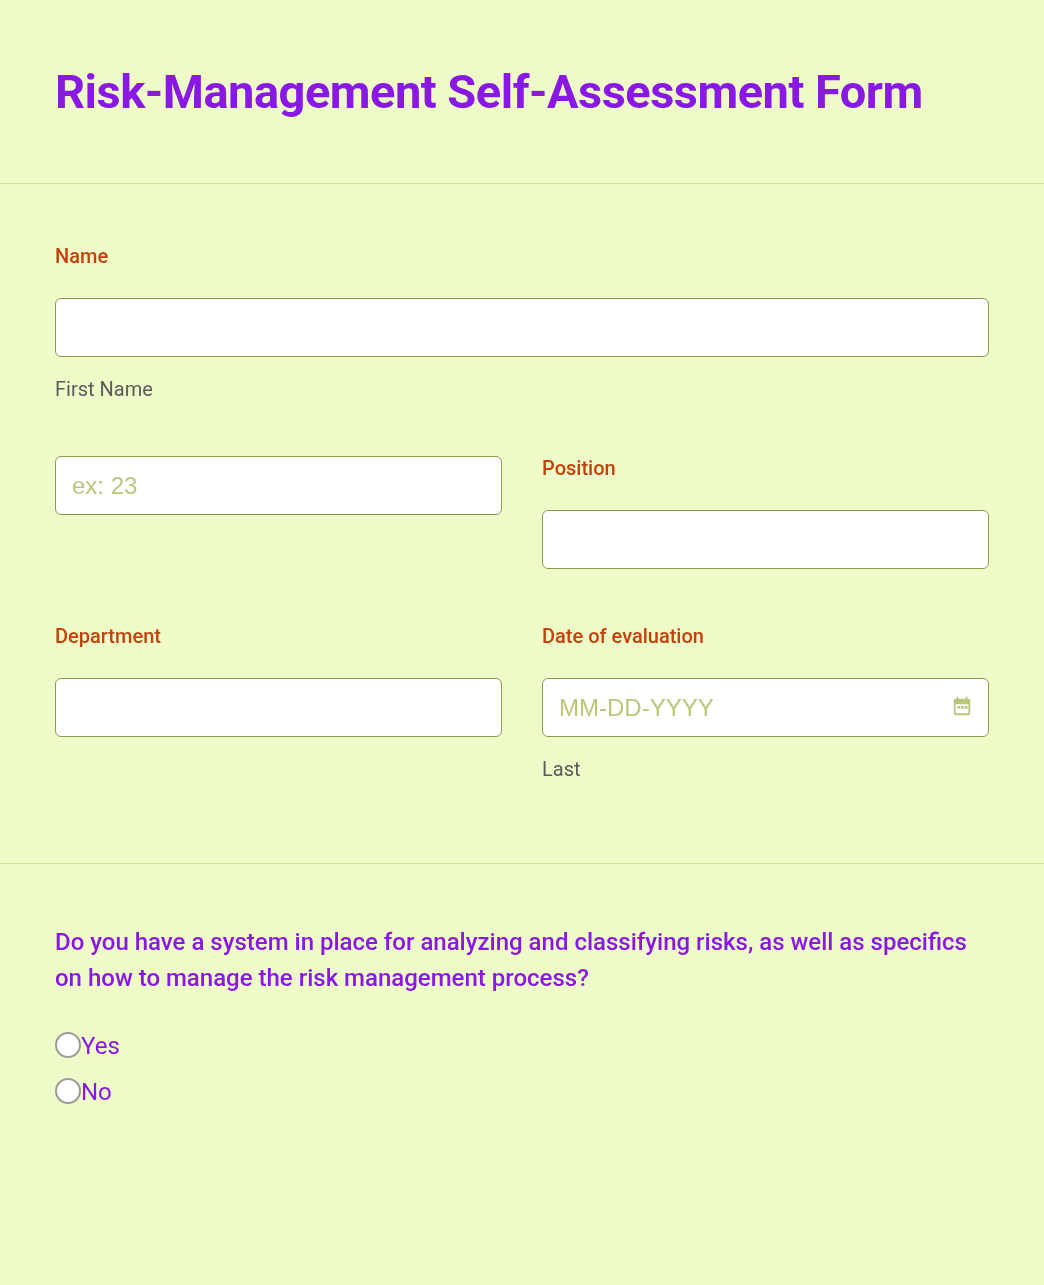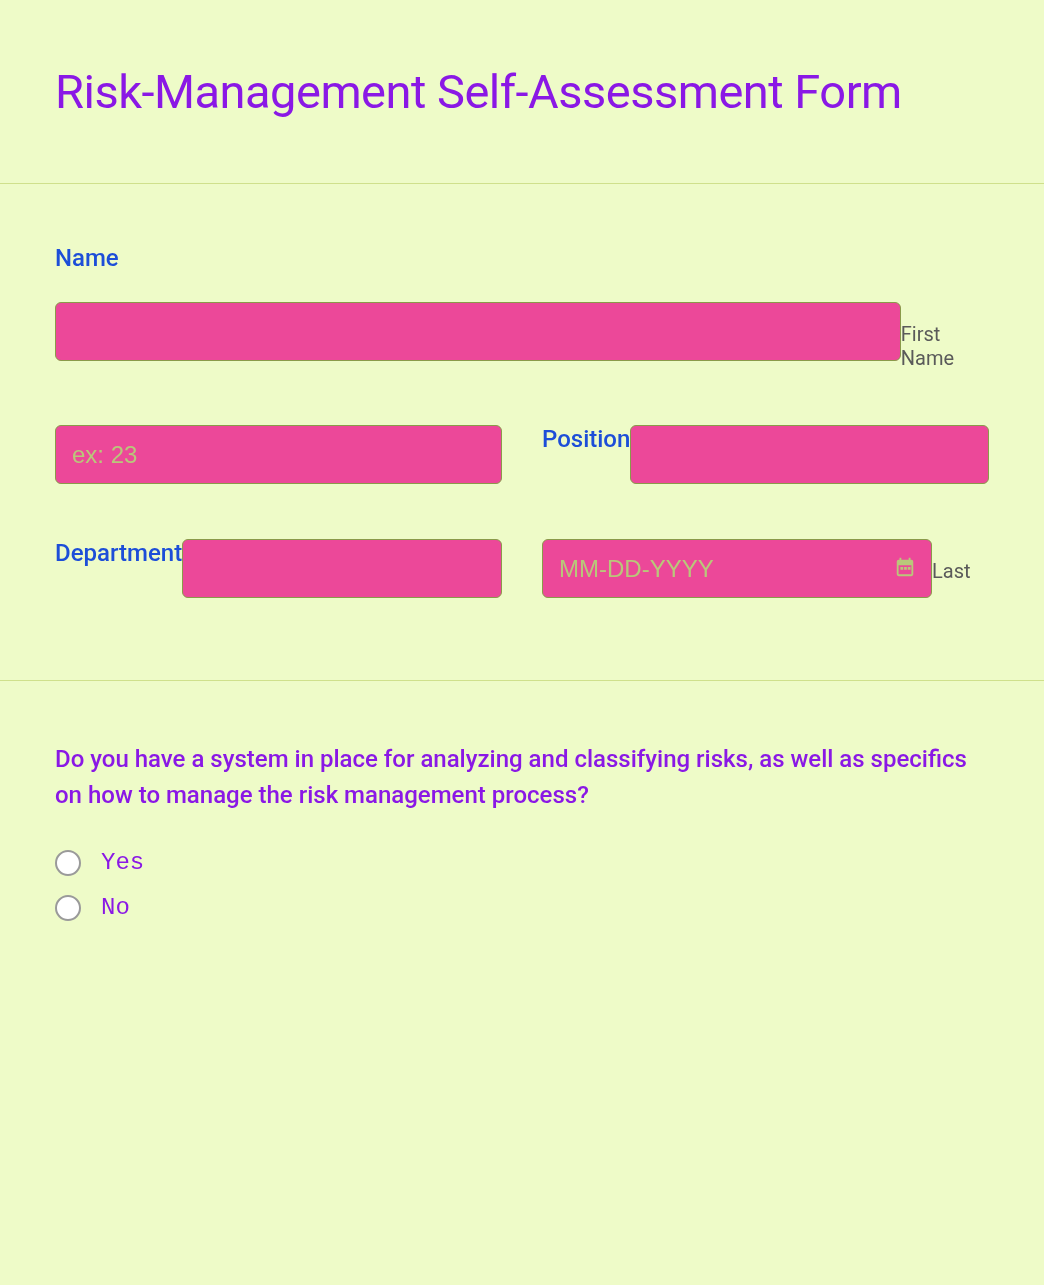--- a/index.html
+++ b/index.html
@@ -1,30 +1,30 @@
 <!DOCTYPE html>
 <html><head>
 <meta charset="utf-8">
 <style>
 * { box-sizing: border-box; margin: 0; padding: 0; }
 html, body { width: 1044px; background: #eefbc8; font-family: -apple-system, BlinkMacSystemFont, "Segoe UI", Roboto, Helvetica, Arial, sans-serif; }
 .container { padding: 60px 55px 40px; }
-.title { color: #8a18e5; font-size: 47px; font-weight: 400; line-height: 1.35; letter-spacing: -0.5px; margin-bottom: 60px; }
+.title { color: #8a18e5; font-size: 47px; font-weight: 700; line-height: 1.35; letter-spacing: -0.5px; margin-bottom: 60px; }
 .hr { border: none; border-top: 1px solid #cfe08c; margin: 0 -55px 60px; }
-.section-label { color: #1d4ed8; font-size: 24px; font-weight: 500; margin-bottom: 30px; }
+.section-label { color: #c2410c; font-size: 20px; font-weight: 500; margin-bottom: 30px; }
 .row { display: flex; gap: 40px; margin-bottom: 55px; }
-.col { flex: 1; display: flex; }
-.input { width: 100%; height: 59px; background: #ec4899; border: 1px solid #8a9a4a; border-radius: 6px; padding: 0 16px; font-size: 24px; color: #333; outline: none; }
+.col { flex: 1; display: flex; flex-direction: column; }
+.input { width: 100%; height: 59px; background: #ffffff; border: 1px solid #8a9a4a; border-radius: 6px; padding: 0 16px; font-size: 24px; color: #333; outline: none; }
 .input::placeholder { color: #b9c77a; }
 .sublabel { color: #5a5a5a; font-size: 20px; font-weight: 400; margin-top: 20px; }
 .date-wrap { position: relative; }
 .date-wrap .input { padding-right: 62px; }
 .cal-icon { position: absolute; right: 16px; top: 50%; transform: translateY(-50%); pointer-events: none; }
 .question { color: #8a18e5; font-size: 24px; font-weight: 500; line-height: 1.5; margin-bottom: 36px; }
-.radio-row { display: flex; align-items: center; gap: 20px; margin-bottom: 18px; font-family: Liberation Mono, monospace; }
+.radio-row { display: flex; margin-bottom: 18px; }
 .radio { width: 26px; height: 26px; border: 2px solid #9a9a9a; border-radius: 50%; background: #fff; flex-shrink: 0; cursor: pointer; }
 .radio-label { color: #8a18e5; font-size: 24px; font-weight: 400; }
 </style>
 </head>
 <body>
 
 <div class="container">
   <h1 class="title">Risk-Management Self-Assessment Form</h1>
 
   <hr class="hr">
@@ -46,20 +46,21 @@
       <input class="input" type="text" style="">
     </div>
   </div>
 
   <div class="row" style="margin-bottom:82px;">
     <div class="col">
       <div class="section-label">Department</div>
       <input class="input" type="text" style="">
     </div>
     <div class="col">
+      <div class="section-label">Date of evaluation</div>
       <div class="date-wrap">
         <input class="input" type="text" placeholder="MM-DD-YYYY" style="">
         <span class="cal-icon">
           <svg width="22" height="22" viewBox="0 0 24 24" fill="#b9c77a">
               <path d="M19 4h-1V2h-2v2H8V2H6v2H5a2 2 0 0 0-2 2v14a2 2 0 0 0 2 2h14a2 2 0 0 0 2-2V6a2 2 0 0 0-2-2zm0 16H5V10h14v10zM7 12h3v3H7v-3zm4 0h3v3h-3v-3zm4 0h3v3h-3v-3z"></path>
             </svg>
         </span>
       </div>
       <div class="sublabel">Last</div>
     </div>

